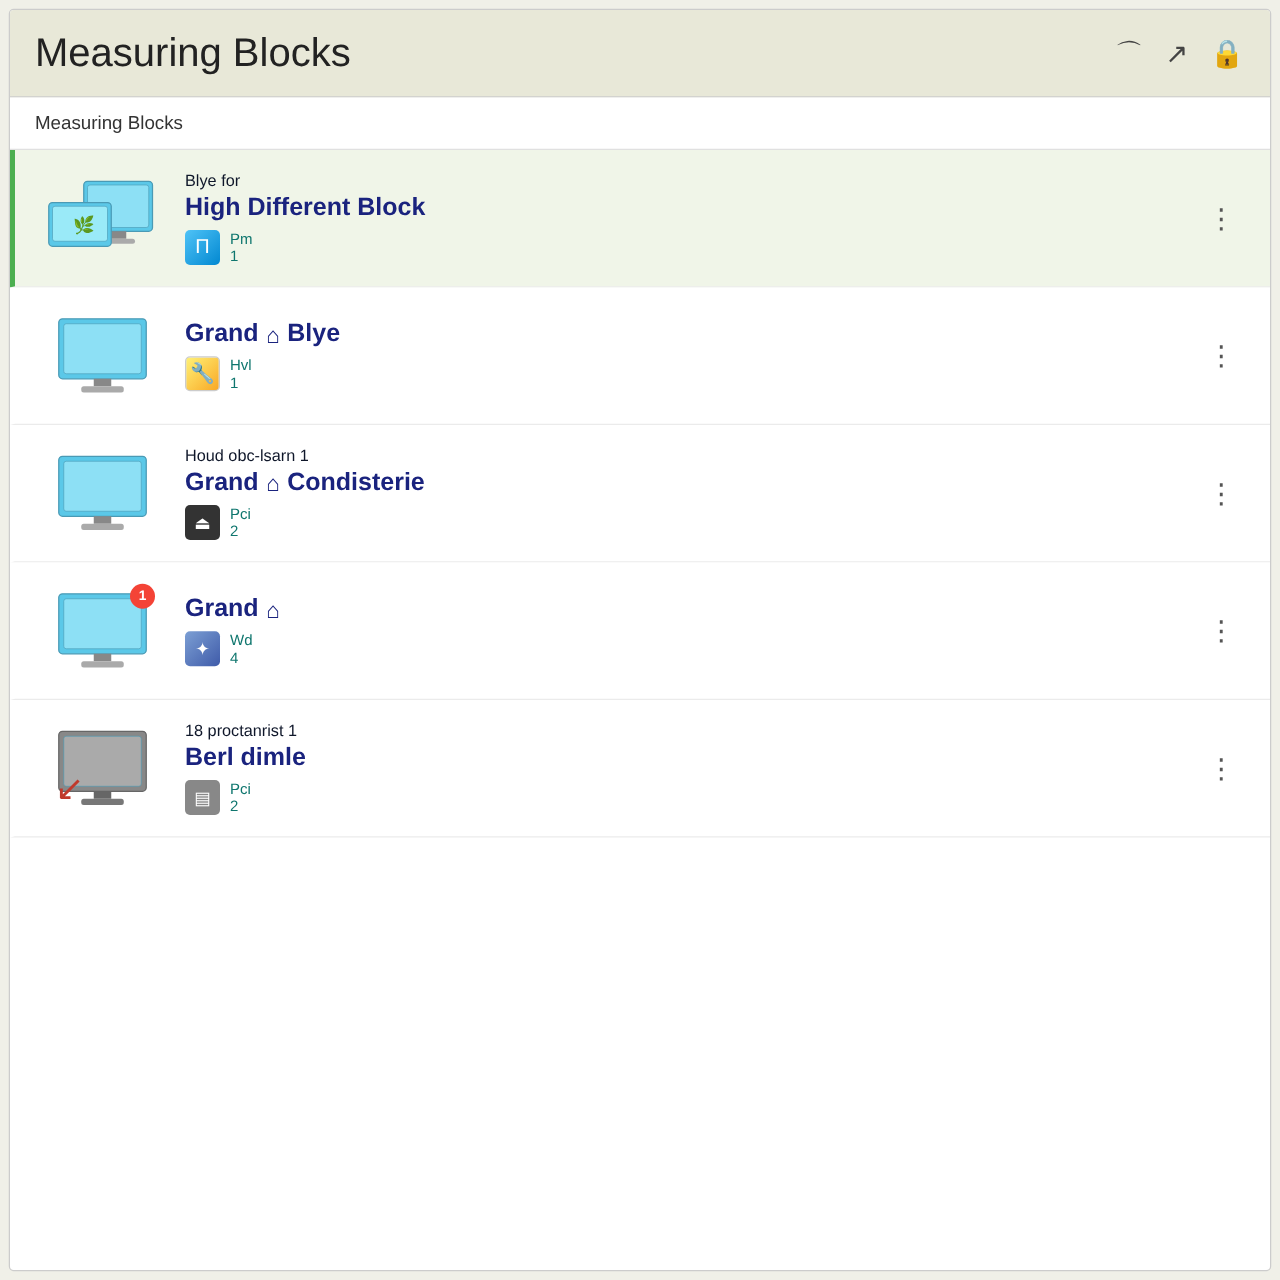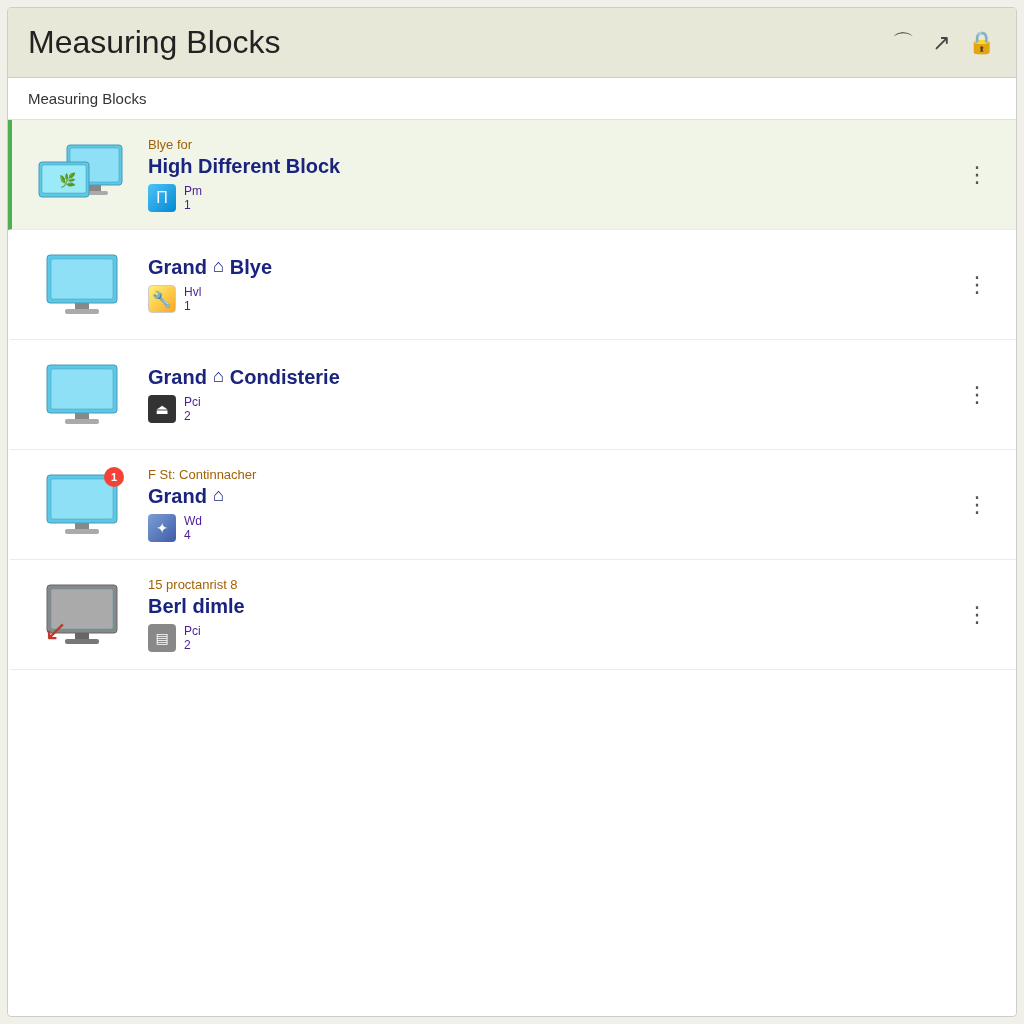--- a/index.html
+++ b/index.html
@@ -132,31 +132,31 @@
     }
 
     
     .item-content {
       flex: 1;
       padding-left: 16px;
     }
 
     .item-subtitle {
       font-size: 13px;
-      color: #a16207;
+      color: #0f172a;
       margin-bottom: 3px;
     }
 
     .item-title {
       font-size: 20px;
       font-weight: 700;
       color: #1a237e;
       margin-bottom: 6px;
       display: flex;
-      align-items: flex-start;
+      align-items: flex-end;
       gap: 6px;
     }
 
     .home-icon {
       display: inline-block;
       font-size: 18px;
     }
 
     
     .item-sub-row {
@@ -195,21 +195,21 @@
       color: #fff;
     }
 
     .sub-icon.gray-icon {
       background: #888;
       color: #fff;
     }
 
     .sub-label {
       font-size: 12px;
-      color: #4c1d95;
+      color: #0f766e;
       line-height: 1.2;
     }
 
     
     .three-dot {
       font-size: 22px;
       color: #555;
       cursor: pointer;
       padding: 8px;
       margin-left: auto;
@@ -320,20 +320,21 @@
     <div class="block-item">
       <div class="item-icon-area">
         <svg class="computer-icon" viewBox="0 0 90 70">
           <rect x="10" y="5" width="70" height="48" rx="3" class="monitor-body"></rect>
           <rect x="14" y="9" width="62" height="40" rx="2" class="monitor-screen" style="fill:#8de0f5"></rect>
           <rect x="38" y="53" width="14" height="6" class="monitor-stand"></rect>
           <rect x="28" y="59" width="34" height="5" rx="2" class="monitor-base"></rect>
         </svg>
       </div>
       <div class="item-content">
+        <div class="item-subtitle">Houd obc-lsarn  1</div>
         <div class="item-title">
           <span>Grand</span>
           <span class="home-icon">⌂</span>
           <span>Condisterie</span>
         </div>
         <div class="item-sub-row">
           <div class="sub-icon dark-icon">
             <span style="font-size:14px">⏏</span>
           </div>
           <div class="sub-label">
@@ -349,21 +350,20 @@
       <div class="item-icon-area">
         <svg class="computer-icon" viewBox="0 0 90 70">
           <rect x="10" y="5" width="70" height="48" rx="3" class="monitor-body"></rect>
           <rect x="14" y="9" width="62" height="40" rx="2" class="monitor-screen" style="fill:#8de0f5"></rect>
           <rect x="38" y="53" width="14" height="6" class="monitor-stand"></rect>
           <rect x="28" y="59" width="34" height="5" rx="2" class="monitor-base"></rect>
         </svg>
         <div class="item-badge">1</div>
       </div>
       <div class="item-content">
-        <div class="item-subtitle">F St: Continnacher</div>
         <div class="item-title">
           <span>Grand</span>
           <span class="home-icon">⌂</span>
         </div>
         <div class="item-sub-row">
           <div class="sub-icon bluetooth-icon">
             <span style="font-size:14px;color:#fff">✦</span>
           </div>
           <div class="sub-label">
             <div>Wd</div>
@@ -378,21 +378,21 @@
       <div class="item-icon-area" style="position:relative;">
         <svg class="computer-icon" viewBox="0 0 90 70">
           <rect x="10" y="5" width="70" height="48" rx="3" class="monitor-body" style="fill:#888;stroke:#666"></rect>
           <rect x="14" y="9" width="62" height="40" rx="2" class="monitor-screen" style="fill:#aaa"></rect>
           <rect x="38" y="53" width="14" height="6" class="monitor-stand" style="fill:#666"></rect>
           <rect x="28" y="59" width="34" height="5" rx="2" class="monitor-base" style="fill:#777"></rect>
         </svg>
         <div class="arrow-icon">↙</div>
       </div>
       <div class="item-content">
-        <div class="item-subtitle">15 proctanrist  8</div>
+        <div class="item-subtitle">18 proctanrist  1</div>
         <div class="item-title">
           <span>Berl dimle</span>
         </div>
         <div class="item-sub-row">
           <div class="sub-icon gray-icon">
             <span style="font-size:14px">▤</span>
           </div>
           <div class="sub-label">
             <div>Pci</div>
             <div>2</div>

